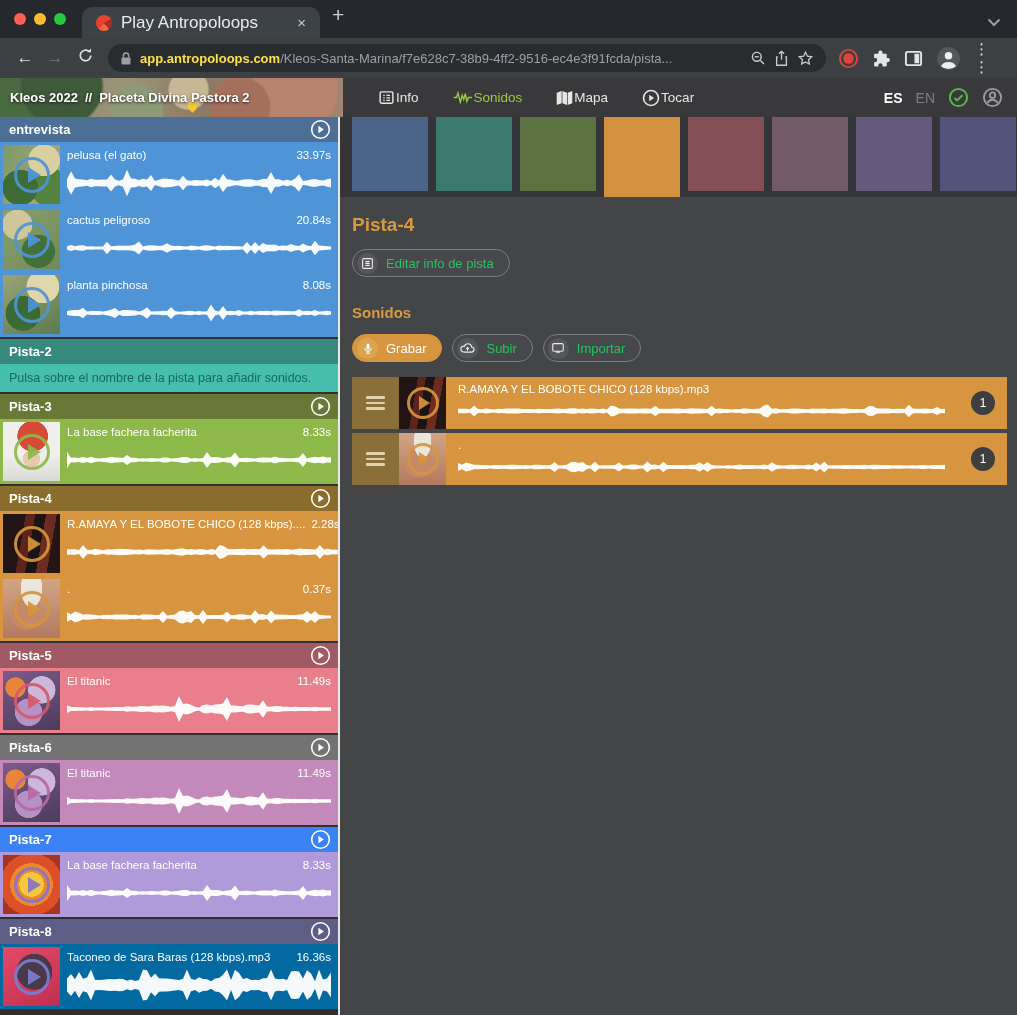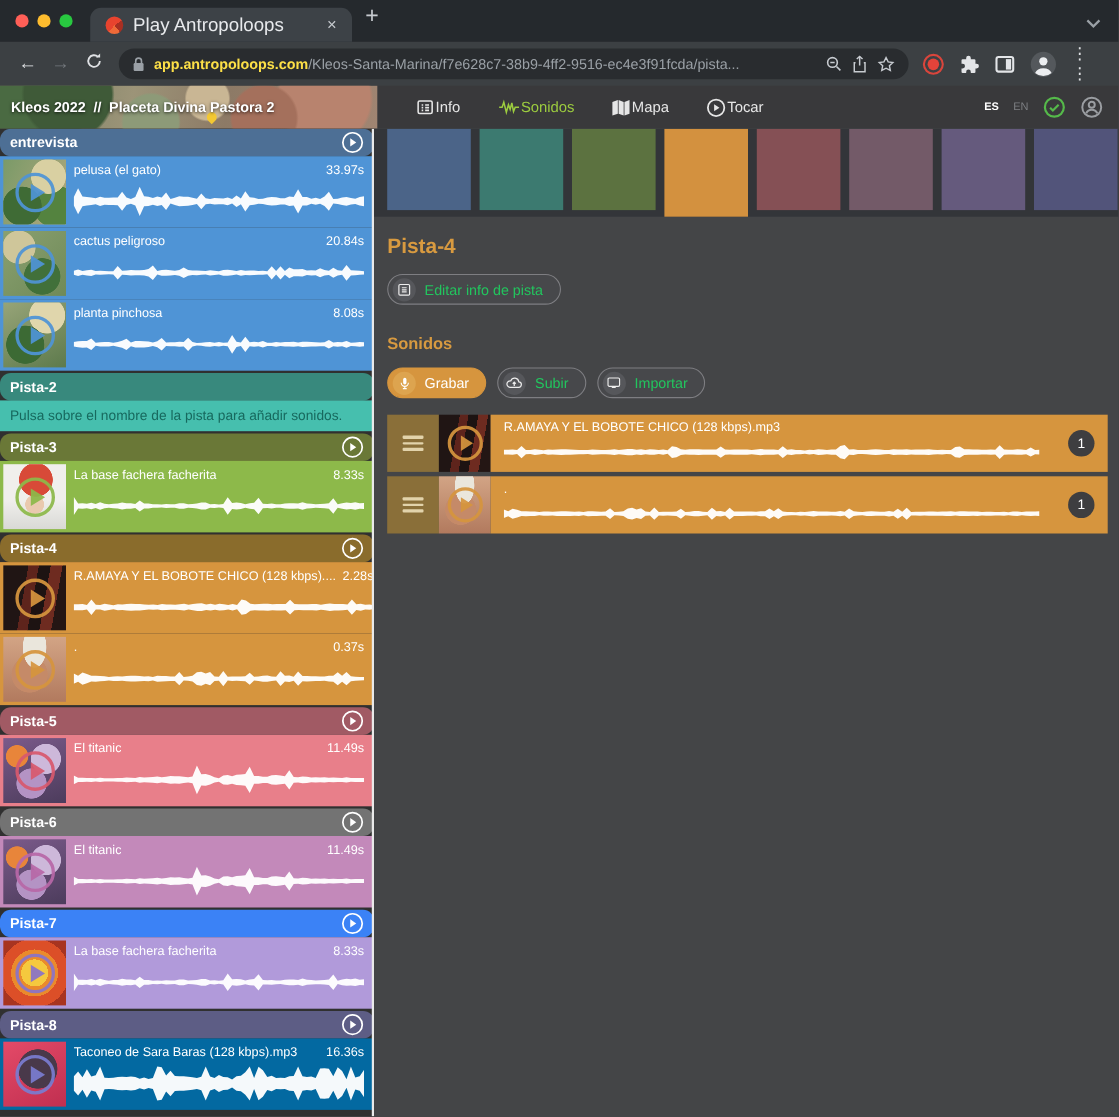--- a/index.html
+++ b/index.html
@@ -39,32 +39,32 @@
        radial-gradient(circle at 70% 75%, #a4705c 0 12%, transparent 13%),
        radial-gradient(circle at 86% 30%, #b8836e 0 14%, transparent 15%),
        radial-gradient(circle at 40% 85%, #8d9a78 0 12%, transparent 13%),
        linear-gradient(100deg,#6f7a5e 0%, #9c9478 35%, #8d7a66 60%, #a08572 100%); }
   .header-photo::after { content:''; position:absolute; left:188px; top:24px; width:9px; height:9px; border-radius:50% 50% 50% 0; background:#f3c832; transform:rotate(-45deg); }
   .header-title { position:relative; z-index:2; width:343px; padding-left:10px; display:flex; align-items:center; gap:7px; color:#fff; font-size:13px; font-weight:bold; text-shadow:0 1px 3px rgba(0,0,0,.75); white-space:nowrap; }
   .app-nav { display:flex; align-items:center; gap:0; margin-left:18px; }
   .nav-item { display:flex; align-items:center; gap:1px; color:#e6e6e6; font-size:13.5px; padding:0 17px; }
   .nav-item.active { color:#9ccc3f; }
   .header-right { margin-left:auto; display:flex; align-items:center; gap:13px; padding-right:14px; }
-  .lang { font-size:10px; }
+  .lang { font-size:14px; }
   .lang.on { color:#fff; font-weight:bold; }
   .lang.off { color:#7d7f83; }
 
   
   .app-body { display:flex; height:898px; }
 
   
   .sidebar { width:340px; flex:0 0 auto; background:#303030; position:relative; overflow:hidden; }
   .sidebar::after { content:''; position:absolute; top:0; right:0; bottom:0; width:2px; background:#e9e9e9; }
   .section { margin-bottom:2px; }
-  .sec-header { height:25px; display:flex; align-items:center; padding:0 9px; color:#fff; font-size:13px; font-weight:bold;border-radius:10px; }
+  .sec-header { height:25px; display:flex; align-items:center; padding:0 9px; color:#fff; font-size:13px; font-weight:bold; }
   .sec-play { margin-left:auto; display:flex; }
   .track-row { height:65px; display:flex; position:relative; }
   .thumb { width:57px; height:59px; margin:3px 0 3px 3px; position:relative; flex:0 0 auto; }
   .play-ring { position:absolute; inset:0; margin:auto; width:36px; height:36px; border:3px solid var(--c,#fff); border-radius:50%; opacity:.93; }
   .play-ring::after { content:''; position:absolute; left:11px; top:7px; border-left:13px solid var(--c,#fff); border-top:8px solid transparent; border-bottom:8px solid transparent; }
   .track-body { flex:1; position:relative; padding:7px 9px 0 7px; }
   .track-top { display:flex; justify-content:space-between; gap:6px; color:#fff; font-size:11.5px; }
   .track-top .tt { white-space:nowrap; overflow:hidden; }
   .wave { position:absolute; left:7px; right:9px; top:25px; height:32px; }
   .hint-row { height:28px; display:flex; align-items:center; padding:0 9px; font-size:12.5px; }

